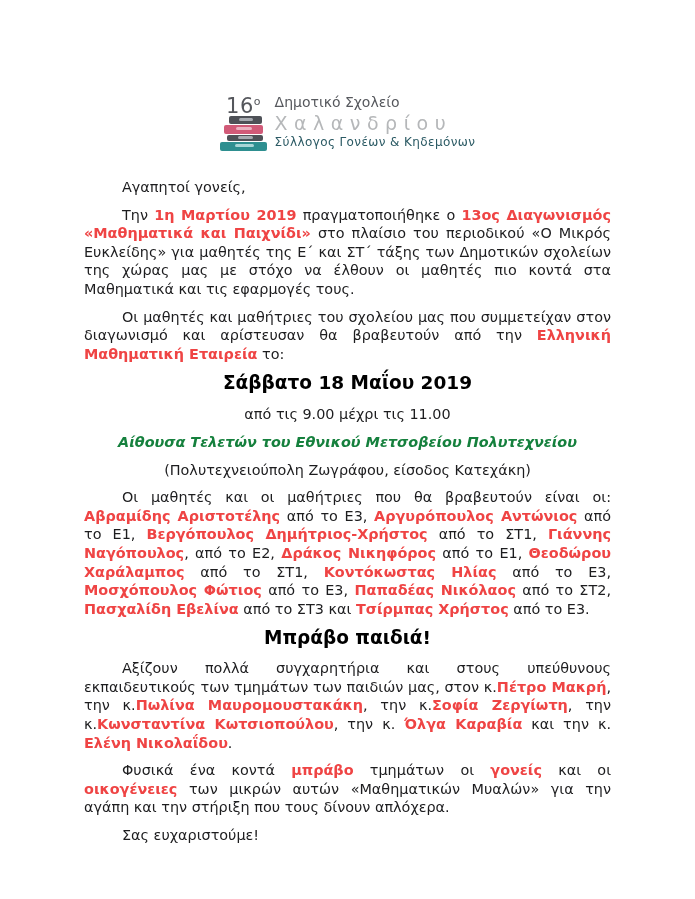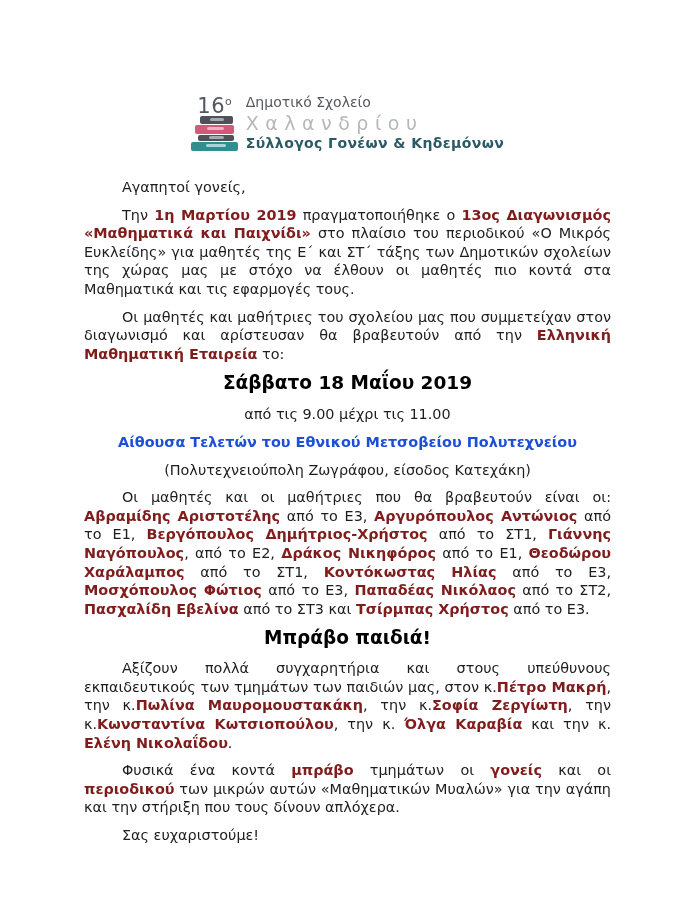--- a/index.html
+++ b/index.html
@@ -27,47 +27,47 @@
     width: 42%; height: 3px; border-radius: 2px;
   }
   .book.b1 { width: 33px; margin-left: 9px; }
   .book.b2 { width: 39px; margin-left: 4px; height: 9px; }
   .book.b3 { width: 36px; margin-left: 7px; height: 6px; }
   .book.b3 .pill { top: 1px; }
   .book.b4 { width: 47px; margin-left: 0; height: 9px; }
   .logo-right { text-align: left; }
   .logo-school { font-size: 14px; line-height: 21px; }
   .logo-city   { font-size: 19px; line-height: 20px; letter-spacing: 6.5px; }
-  .logo-assoc  { font-size: 14px; font-weight: bold; letter-spacing: 0.4px; margin-top: 2px; }
+  .logo-assoc  { font-size: 12px; font-weight: normal; letter-spacing: 0.4px; margin-top: 2px; }
 
   
   .content {
     width: 527px;
     margin: 27px auto 0;
     font-size: 14.4px;
     line-height: 18.6px;
     color: #1d1d1f;
   }
   .content p {
     margin: 0 0 9px 0;
     text-indent: 38px;
     text-align: justify;
   }
   .content p.no-justify { text-align: left; }
   .content p.center { text-align: center; text-indent: 0; }
-  .content p.bold { font-weight: bold; color: #1d4ed8; }
+  .content p.bold { font-weight: bold; color: #15803d; font-style: italic; }
   .content h2 {
     font-size: 18.5px;
     line-height: 22px;
     text-align: center;
     color: #000;
     margin: 3px 0 11px 0;
   }
   .content h2.bravo { margin: 4px 0 10px 0; }
-  .b { font-weight: bold; color: #7f1d1d; }
+  .b { font-weight: bold; color: #ef4444; }
 </style>
 </head>
 <body>
 
 <div class="page">
 
   <div class="logo">
     <div class="logo-left">
       <div class="logo-number" style="color: rgb(85, 87, 92);"><span>16</span><sup>ο</sup></div>
       <div class="books">
@@ -106,18 +106,18 @@
     <p class="center bold">Αίθουσα Τελετών του Εθνικού Μετσοβείου Πολυτεχνείου</p>
 
     <p class="center">(Πολυτεχνειούπολη Ζωγράφου, είσοδος Κατεχάκη)</p>
 
     <p><span>Οι μαθητές και οι μαθήτριες που θα βραβευτούν είναι οι: </span><span class="b">Αβραμίδης Αριστοτέλης</span><span> από το Ε3, </span><span class="b">Αργυρόπουλος Αντώνιος</span><span> από το Ε1, </span><span class="b">Βεργόπουλος Δημήτριος-Χρήστος</span><span> από το ΣΤ1, </span><span class="b">Γιάννης Ναγόπουλος</span><span>, από το Ε2, </span><span class="b">Δράκος Νικηφόρος</span><span> από το Ε1, </span><span class="b">Θεοδώρου Χαράλαμπος</span><span> από το ΣΤ1, </span><span class="b">Κοντόκωστας Ηλίας</span><span> από το Ε3, </span><span class="b">Μοσχόπουλος Φώτιος</span><span> από το Ε3, </span><span class="b">Παπαδέας Νικόλαος</span><span> από το ΣΤ2, </span><span class="b">Πασχαλίδη Εβελίνα</span><span> από το ΣΤ3 και </span><span class="b">Τσίρμπας Χρήστος</span><span> από το Ε3.</span></p>
 
     <h2 class="bravo">Μπράβο παιδιά!</h2>
 
     <p><span>Αξίζουν πολλά συγχαρητήρια και στους υπεύθυνους εκπαιδευτικούς των τμημάτων των παιδιών μας, στον κ.</span><span class="b">Πέτρο Μακρή</span><span>, την κ.</span><span class="b">Πωλίνα Μαυρομουστακάκη</span><span>, την κ.</span><span class="b">Σοφία Ζεργίωτη</span><span>, την κ.</span><span class="b">Κωνσταντίνα Κωτσιοπούλου</span><span>, την κ. </span><span class="b">Όλγα Καραβία</span><span> και την κ. </span><span class="b">Ελένη Νικολαΐδου</span><span>.</span></p>
 
-    <p><span>Φυσικά ένα κοντά </span><span class="b">μπράβο</span><span> τμημάτων οι </span><span class="b">γονείς</span><span> και οι </span><span class="b">περιοδικού</span><span> των μικρών αυτών «Μαθηματικών Μυαλών» για την αγάπη και την στήριξη που τους δίνουν απλόχερα.</span></p>
+    <p><span>Φυσικά ένα κοντά </span><span class="b">μπράβο</span><span> τμημάτων οι </span><span class="b">γονείς</span><span> και οι </span><span class="b">οικογένειες</span><span> των μικρών αυτών «Μαθηματικών Μυαλών» για την αγάπη και την στήριξη που τους δίνουν απλόχερα.</span></p>
 
     <p class="no-justify">Σας ευχαριστούμε!</p>
   </div>
 
 </div>
 
 </body></html>

